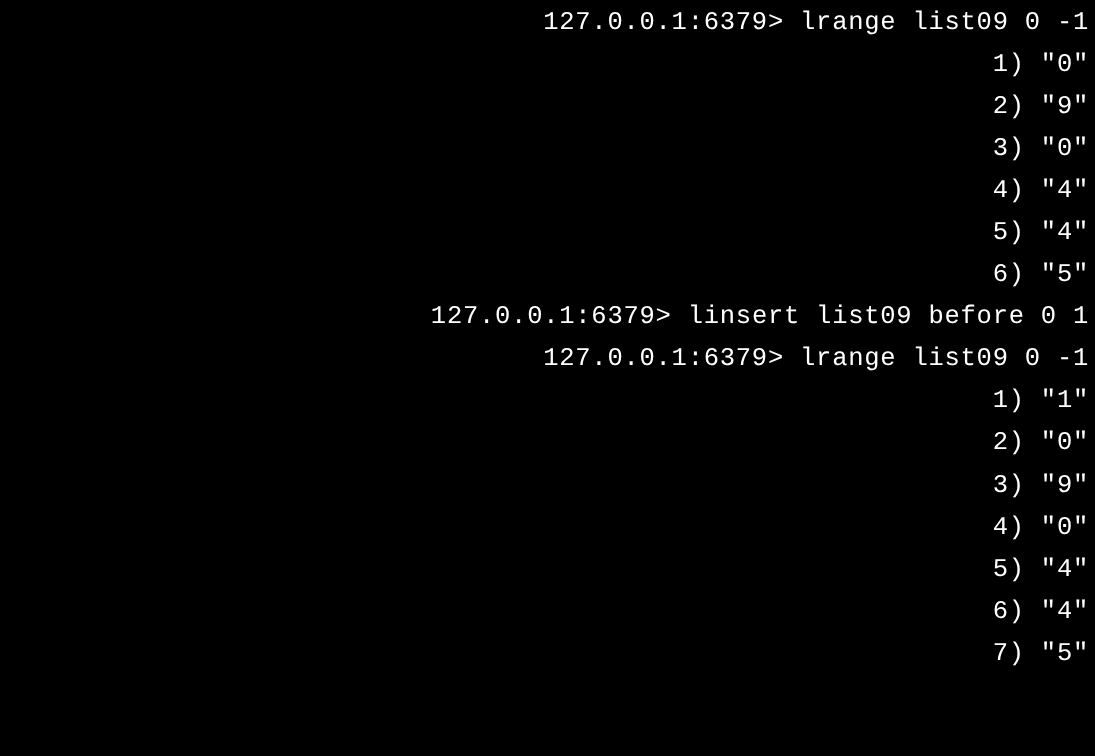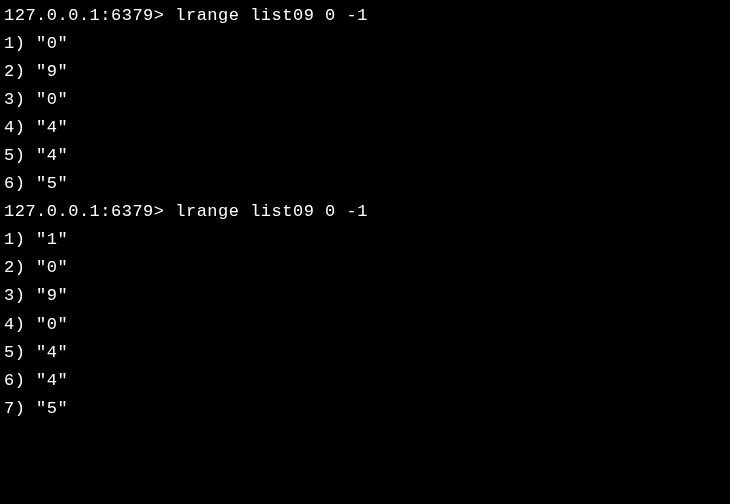--- a/index.html
+++ b/index.html
@@ -15,33 +15,35 @@
       line-height: 1.65;
       padding: 2px 4px;
       width: 730px;
       height: 504px;
       overflow: hidden;
       font-weight: 500;
       letter-spacing: 0.5px;
     }
     .line {
       white-space: pre;
+      text-align: right;
     }
   </style>
 </head>
 <body>
 
 <div>
   <div class="line"><span>127.0.0.1:6379&gt; </span><span>lrange list09 0 -1</span></div>
   <div class="line">1) "0"</div>
   <div class="line">2) "9"</div>
   <div class="line">3) "0"</div>
   <div class="line">4) "4"</div>
   <div class="line">5) "4"</div>
   <div class="line">6) "5"</div>
+  <div class="line"><span>127.0.0.1:6379&gt; </span><span>linsert list09 before 0 1</span></div>
   <div class="line"><span>127.0.0.1:6379&gt; </span><span>lrange list09 0 -1</span></div>
   <div class="line">1) "1"</div>
   <div class="line">2) "0"</div>
   <div class="line">3) "9"</div>
   <div class="line">4) "0"</div>
   <div class="line">5) "4"</div>
   <div class="line">6) "4"</div>
   <div class="line">7) "5"</div>
 </div>
 

